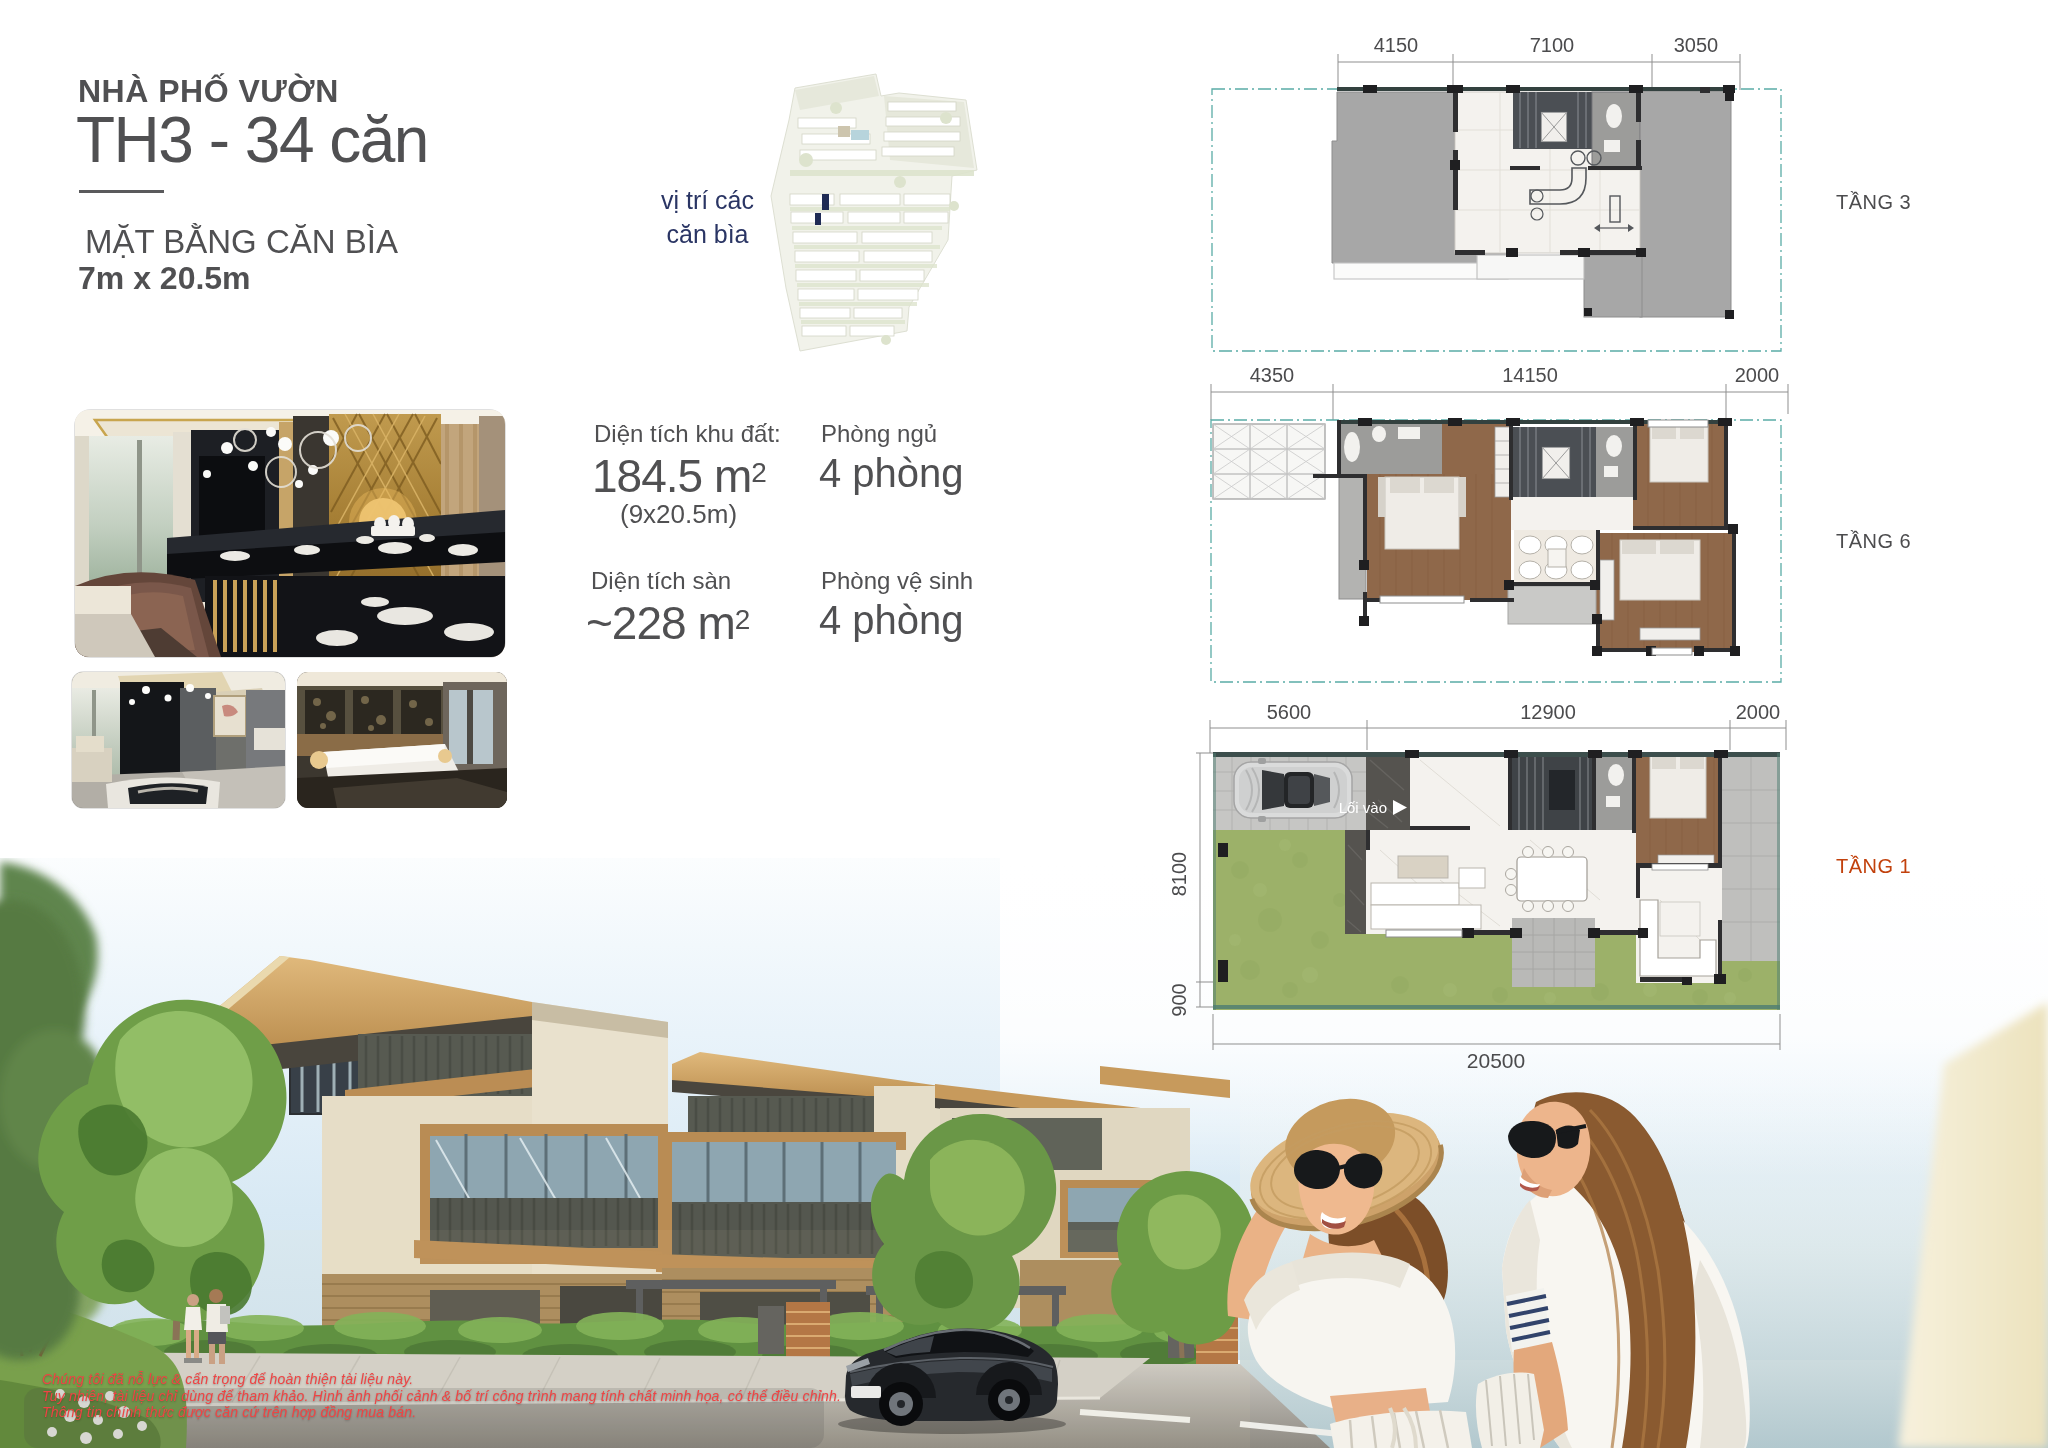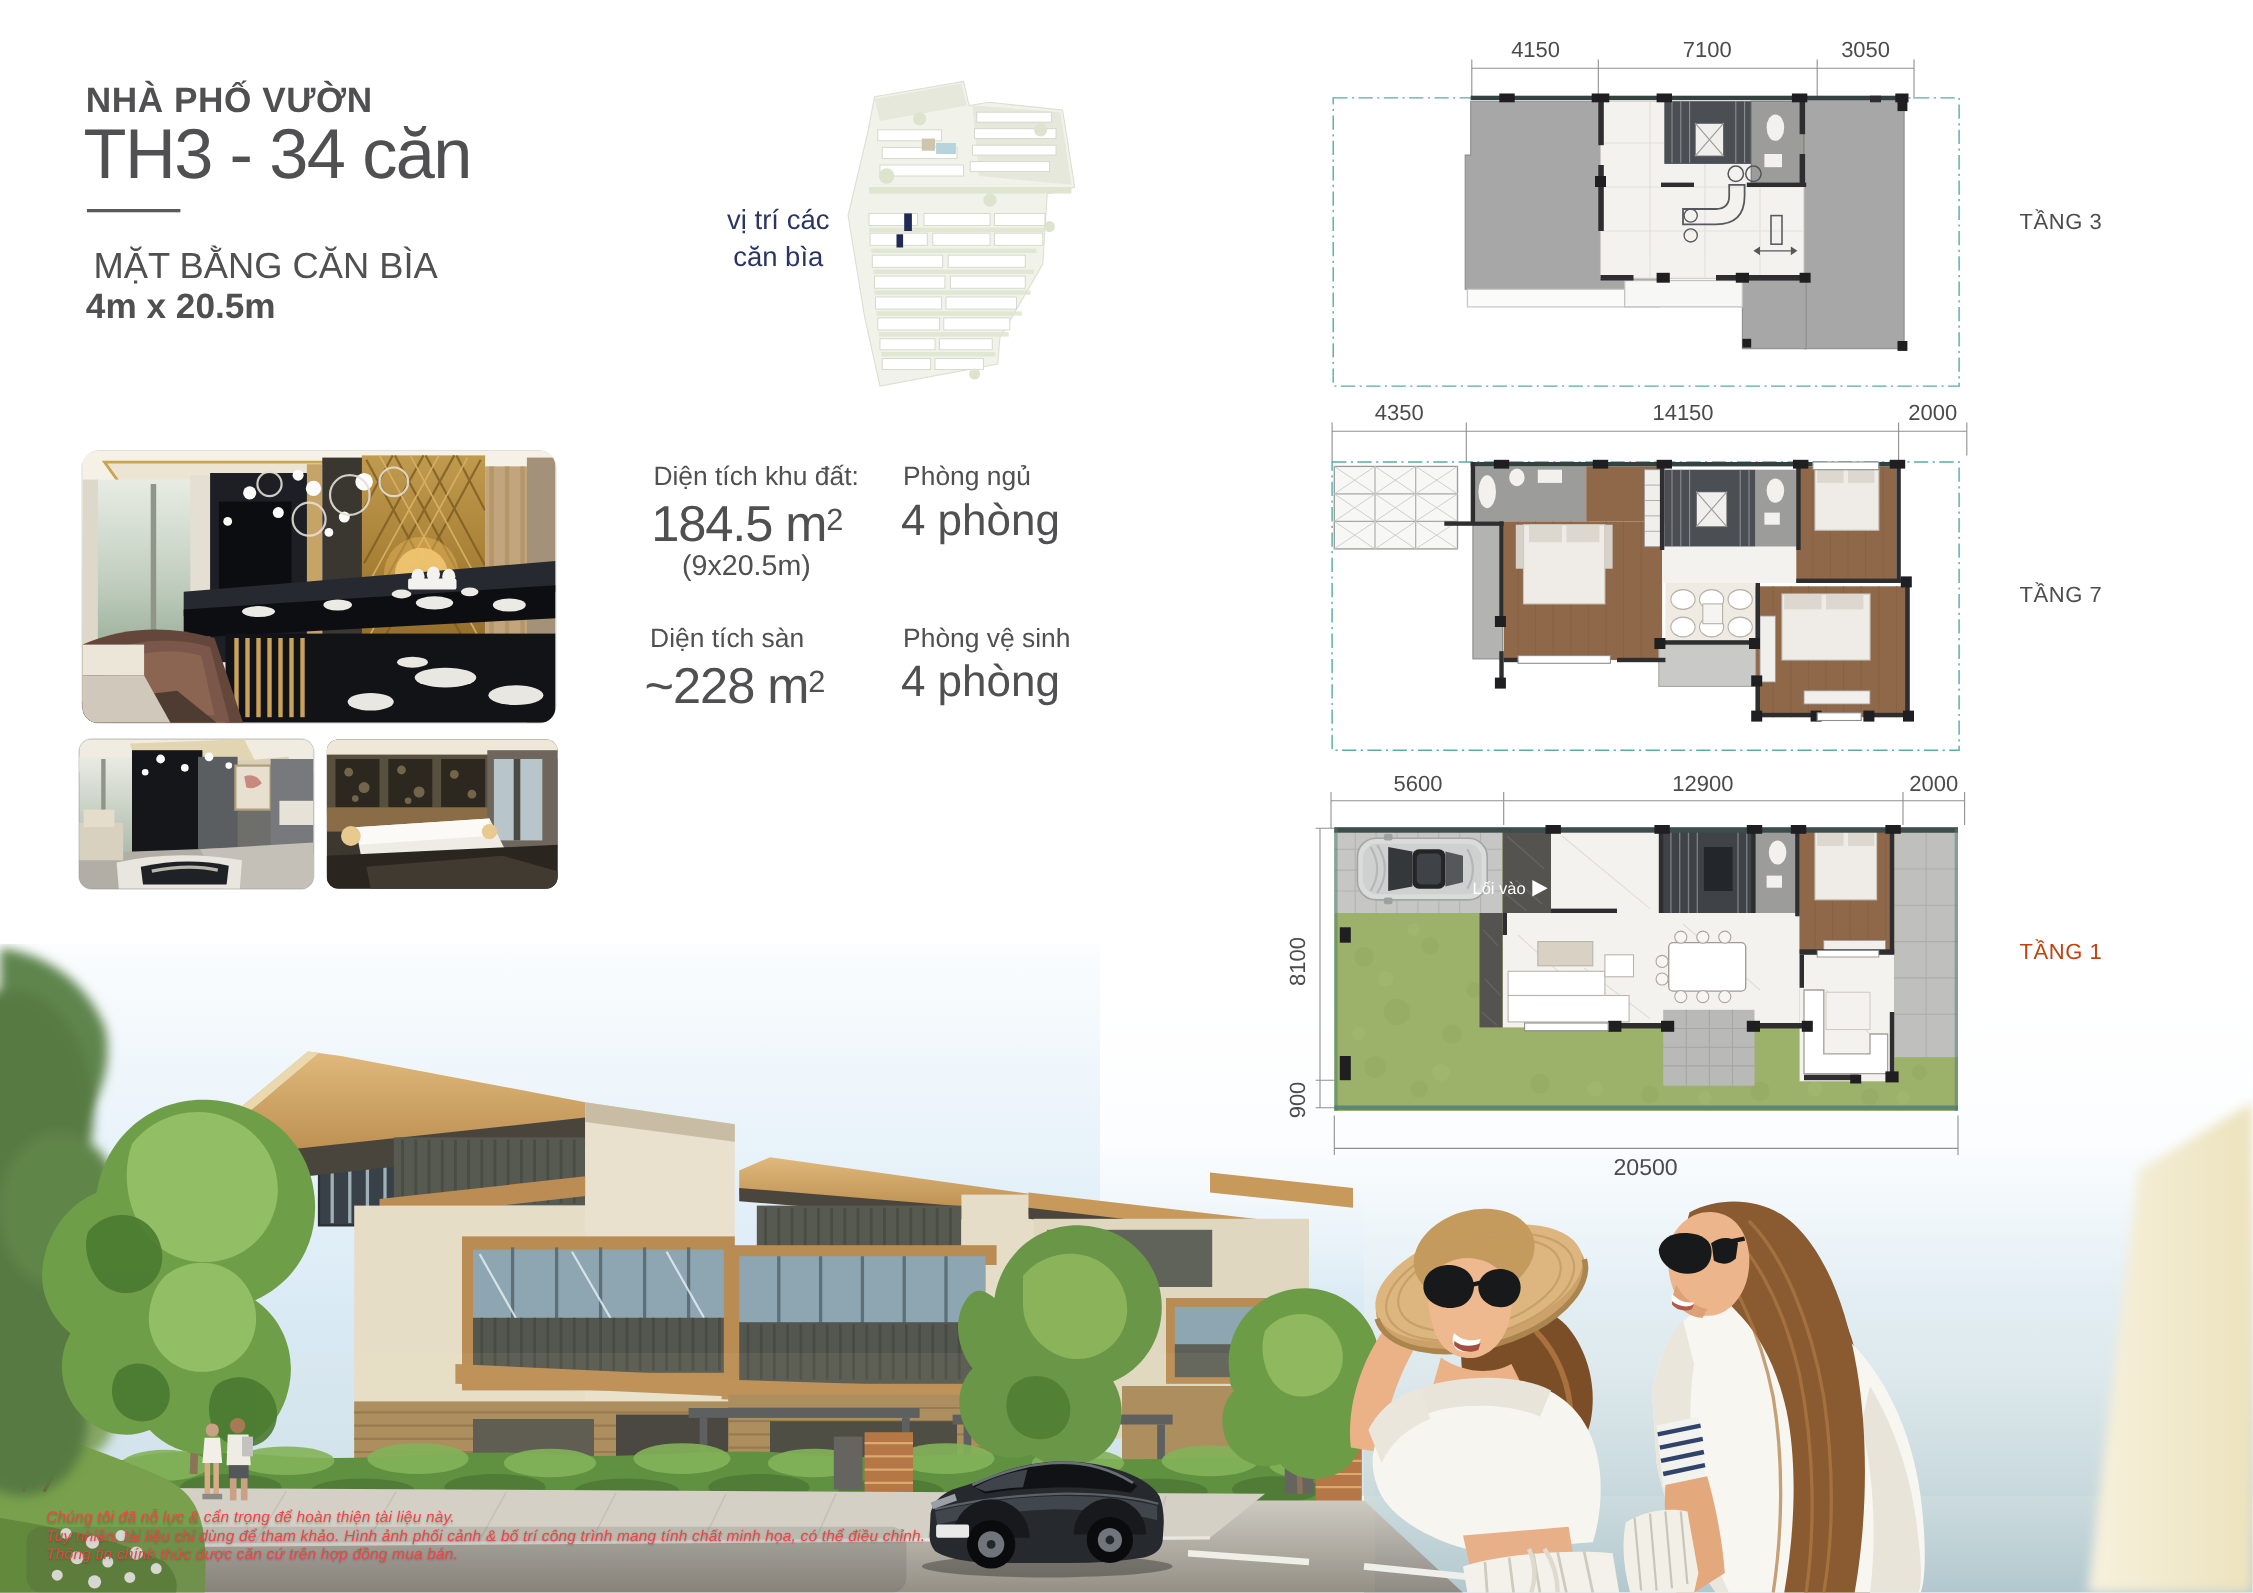--- a/index.html
+++ b/index.html
@@ -11,21 +11,21 @@
 <body>
 
 <div class="abs gray" style="left:78px;top:73px;font-size:32px;font-weight:bold;letter-spacing:0.5px">NHÀ PHỐ VƯỜN</div>
 
 <div class="abs gray" style="left:76px;top:103px;font-size:64px;font-weight:normal;letter-spacing:-1.5px">TH3 - 34 căn</div>
 
 <div class="abs" style="left:79px;top:190px;width:85px;height:3px;background:#5a5a5c"></div>
 
 <div class="abs gray" style="left:85px;top:223px;font-size:33px;font-weight:normal">MẶT BẰNG CĂN BÌA</div>
 
-<div class="abs gray" style="left:78px;top:260px;font-size:32px;font-weight:bold">4m x 20.5m</div>
+<div class="abs gray" style="left:78px;top:260px;font-size:32px;font-weight:bold">7m x 20.5m</div>
 
 <div class="abs" style="left:655px;top:184px;width:105px;font-size:25px;color:#2a3564;text-align:center;line-height:1.35">vị trí các<br>căn bìa</div>
 
 <div class="abs gray" style="left:594px;top:420px;font-size:24px">Diện tích khu đất:</div>
 
 <div class="abs gray" style="left:592px;top:449px;font-size:46px;letter-spacing:-1px">184.5 m<span style="font-size:28px;vertical-align:10px">2</span></div>
 
 <div class="abs gray" style="left:620px;top:499px;font-size:26px">(9x20.5m)</div>
 
 <div class="abs gray" style="left:591px;top:567px;font-size:24px">Diện tích sàn</div>
@@ -35,21 +35,21 @@
 <div class="abs gray" style="left:821px;top:420px;font-size:24px">Phòng ngủ</div>
 
 <div class="abs gray" style="left:819px;top:451px;font-size:40px">4 phòng</div>
 
 <div class="abs gray" style="left:821px;top:567px;font-size:24px">Phòng vệ sinh</div>
 
 <div class="abs gray" style="left:819px;top:598px;font-size:40px">4 phòng</div>
 
 <div class="abs" style="z-index:4;left:1836px;top:191px;font-size:20px;letter-spacing:0.5px;color:#4c4c4e">TẦNG 3</div>
 
-<div class="abs" style="z-index:4;left:1836px;top:530px;font-size:20px;letter-spacing:0.5px;color:#4c4c4e">TẦNG 7</div>
+<div class="abs" style="z-index:4;left:1836px;top:530px;font-size:20px;letter-spacing:0.5px;color:#4c4c4e">TẦNG 6</div>
 
 <div class="abs" style="z-index:4;left:1836px;top:855px;font-size:20px;letter-spacing:0.5px;color:#c2410c">TẦNG 1</div>
 
 <svg class="abs" style="left:750px;top:60px" width="240" height="300" viewBox="750 60 240 300">
   <polygon points="795,88 876,74 881,96 899,93 966,100 977,170 952,176 948,240 909,307 907,331 800,351 786,288 771,196 789,120" fill="#f1f2ea" stroke="#dddfd2" stroke-width="1"></polygon>
   <g fill="#e6e8db">
     <polygon points="795,90 874,76 879,96 800,110"></polygon>
     <polygon points="884,96 964,102 974,168 890,160"></polygon>
   </g>
   <g fill="#ffffff" stroke="#d3d5c6" stroke-width="0.8">

